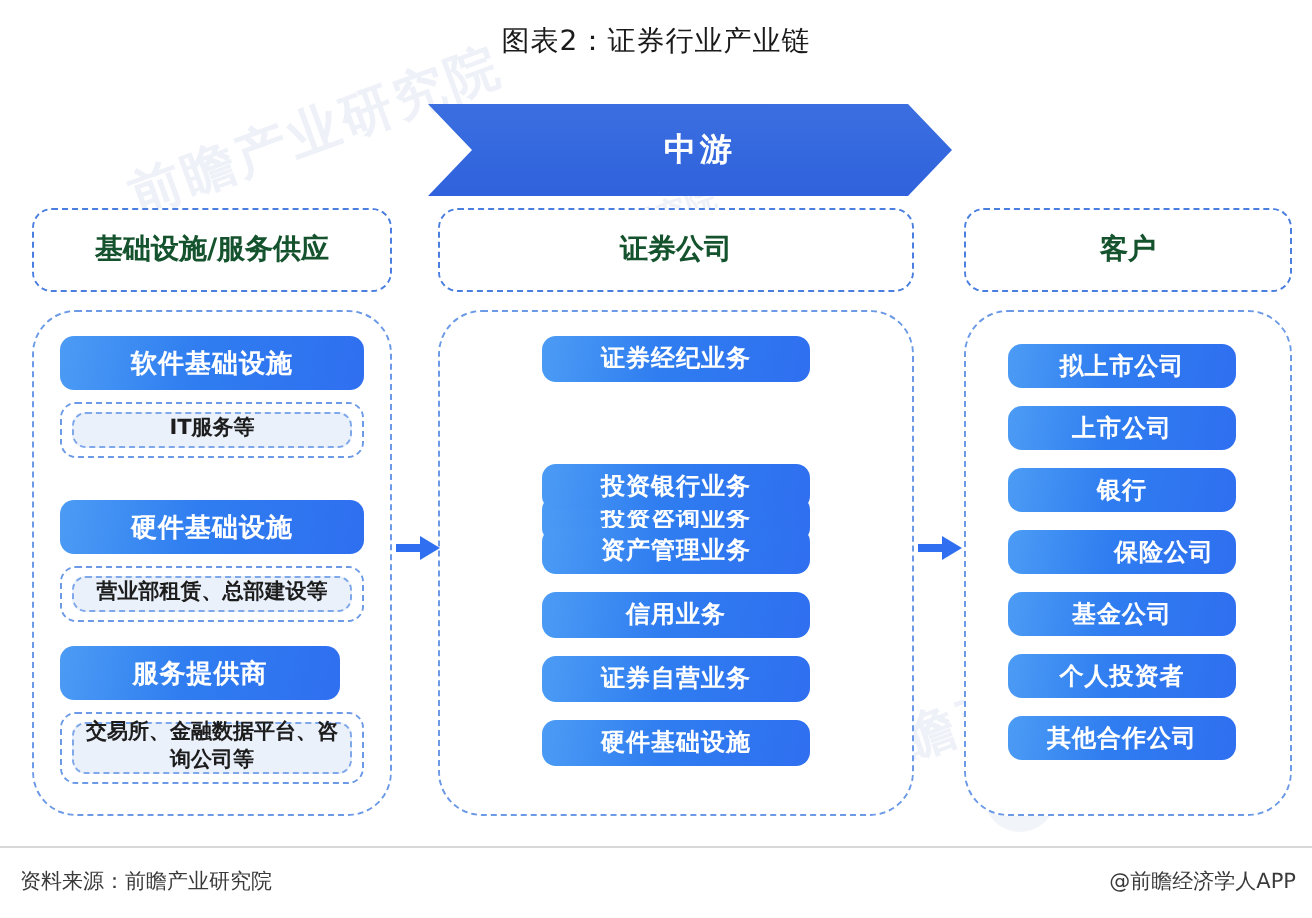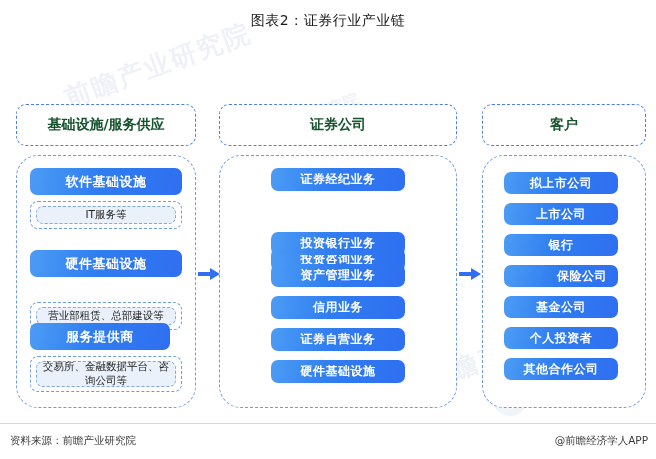--- a/index.html
+++ b/index.html
@@ -157,21 +157,21 @@
     justify-content: center;
   }
   .subbox {
     width: calc(100% - 10px);
     height: calc(100% - 8px);
     border: 1.2px dashed #7fa8ea;
     border-radius: 7px;
     background: #eaf1fb;
     color: #1d1d1d;
     font-size: 10.5px;
-    font-weight: normal;
+    font-weight: bold;
     display: flex;
     align-items: center;
     justify-content: center;
     text-align: center;
     line-height: 1.3;
     box-sizing: border-box;
     padding: 4px 3px;
   }
 
   
@@ -229,35 +229,38 @@
 
 <div class="wm" style="left:60px; top:48px;">前瞻产业研究院</div>
 <div class="wm small" style="left:250px; top:108px;">前瞻产业研究院</div>
 <div class="wm" style="left:420px; top:330px;">前瞻产业研究院</div>
 <div class="wm small" style="left:30px; top:250px;">中国产业咨询领导者</div>
 <div class="wm small" style="left:300px; top:330px;">中国产业咨询领导者</div>
 <div class="wm-logo" style="left:226px; top:160px;"></div>
 <div class="wm-logo" style="left:492px; top:380px;"></div>
 
 <div class="banner-wrap">
+  <div class="chev chev-2">
+    <span>中游</span>
+  </div>
 </div>
 
 <div class="col-head" id="head-up">基础设施/服务供应</div>
 <div class="col-head" id="head-mid">证券公司</div>
 <div class="col-head" id="head-down">客户</div>
 
 <div class="col-body" id="body-up"></div>
 
 <div class="pill big" style="left:30px; top:168px; width:152px; height:27px;">软件基础设施</div>
 <div class="subwrap" style="left:30px; top:201px; width:152px; height:28px;">
   <div class="subbox">IT服务等</div>
 </div>
 
 <div class="pill big" style="left:30px; top:250px; width:152px; height:27px;">硬件基础设施</div>
-<div class="subwrap" style="left:30px; top:283px; width:152px; height:28px;margin-top:19px;">
+<div class="subwrap" style="left:30px; top:283px; width:152px; height:28px;">
   <div class="subbox">营业部租赁、总部建设等</div>
 </div>
 
 <div class="pill big" style="left:30px; top:323px; width:140px; height:27px;">服务提供商</div>
 <div class="subwrap" style="left:30px; top:356px; width:152px; height:36px;">
   <div class="subbox">交易所、金融数据平台、咨询公司等</div>
 </div>
 
 <div class="col-body" id="body-mid"></div>
 

